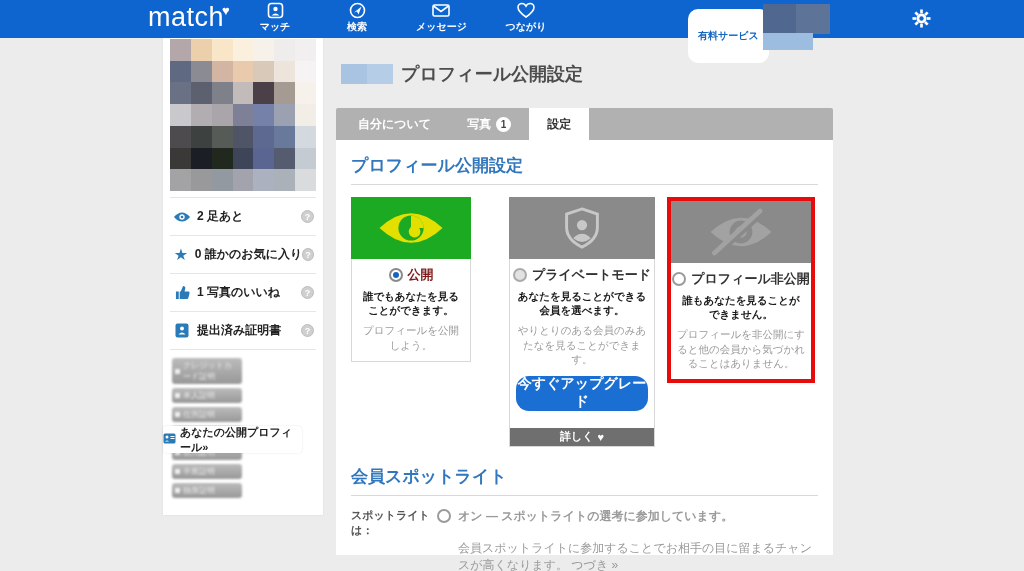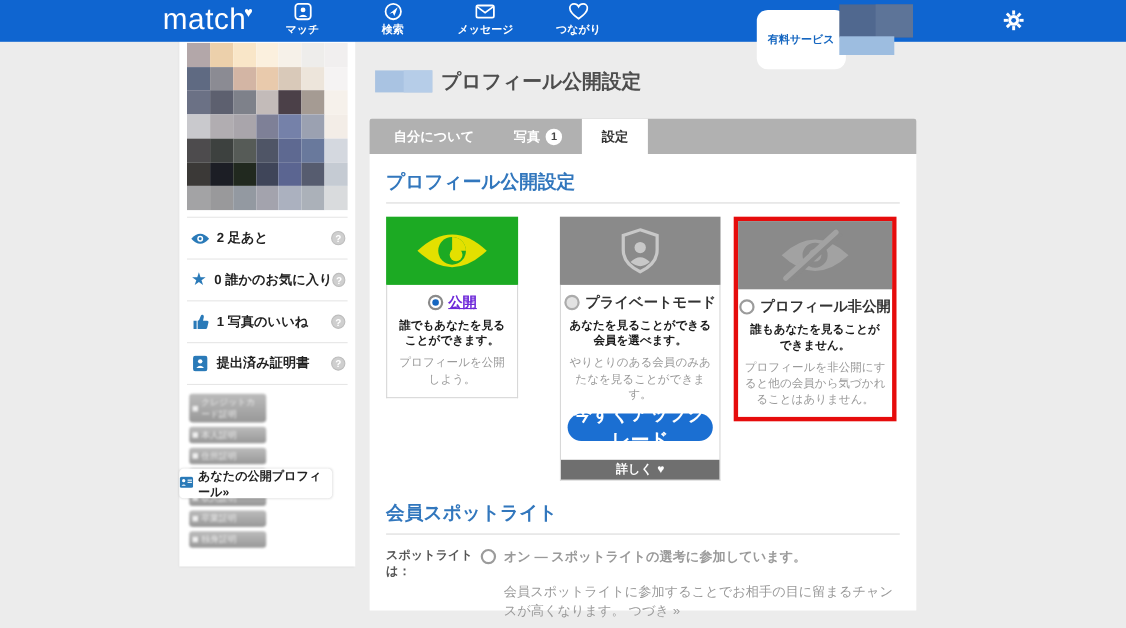--- a/index.html
+++ b/index.html
@@ -110,26 +110,26 @@
   .card-text { padding:7px 6px 9px 6px; }
   .radio-line { display:flex; align-items:center; justify-content:center; gap:5px; margin-bottom:5px; }
   .radio { width:14px; height:14px; border-radius:50%; background:#fff; border:2px solid #9b9b9b; position:relative; flex:none; cursor:pointer; }
   .radio.gray { background:#e2e2e2; border-color:#ababab; }
   .radio.checked { border-color:#8a8a8a; }
   .radio.checked::after {
     content:""; position:absolute; left:2px; top:2px; width:6px; height:6px;
     border-radius:50%; background:#1566c0;
   }
   .card-label { font-size:13px; font-weight:bold; color:#333; white-space:nowrap; }
-  .card-label.blue { color:#6d28d9;text-decoration:underline; }
+  .card-label.blue { color:#7f1d1d; }
   .card-bold { font-size:10.5px; font-weight:bold; color:#1a1a1a; line-height:1.35; margin-bottom:6px; }
   .card-gray { font-size:10.5px; color:#9a9a9a; line-height:1.35; }
   .upgrade-btn {
-    margin:10px auto 8px auto; width:132px; height:25px; border-radius:13px;
-    background:#1b6fd2; color:#fff; font-size:17px; font-weight:bold;
+    margin:10px auto 8px auto; width:132px; height:35px; border-radius:13px;
+    background:#1b6fd2; color:#fff; font-size:14px; font-weight:bold;
     display:flex; align-items:center; justify-content:center; cursor:pointer; border:none;
   }
   .card-footerbar {
     background:#6f6f6f; height:18px; display:flex; align-items:center; justify-content:center;
     gap:4px; color:#fff; font-size:11px; font-weight:bold; cursor:pointer;
   }
   
   .spotlight { margin-top:18px; }
   .spot-row { display:flex; margin-top:12px; }
   .spot-label { width:86px; font-size:11px; font-weight:bold; color:#555; line-height:1.4; flex:none; }

